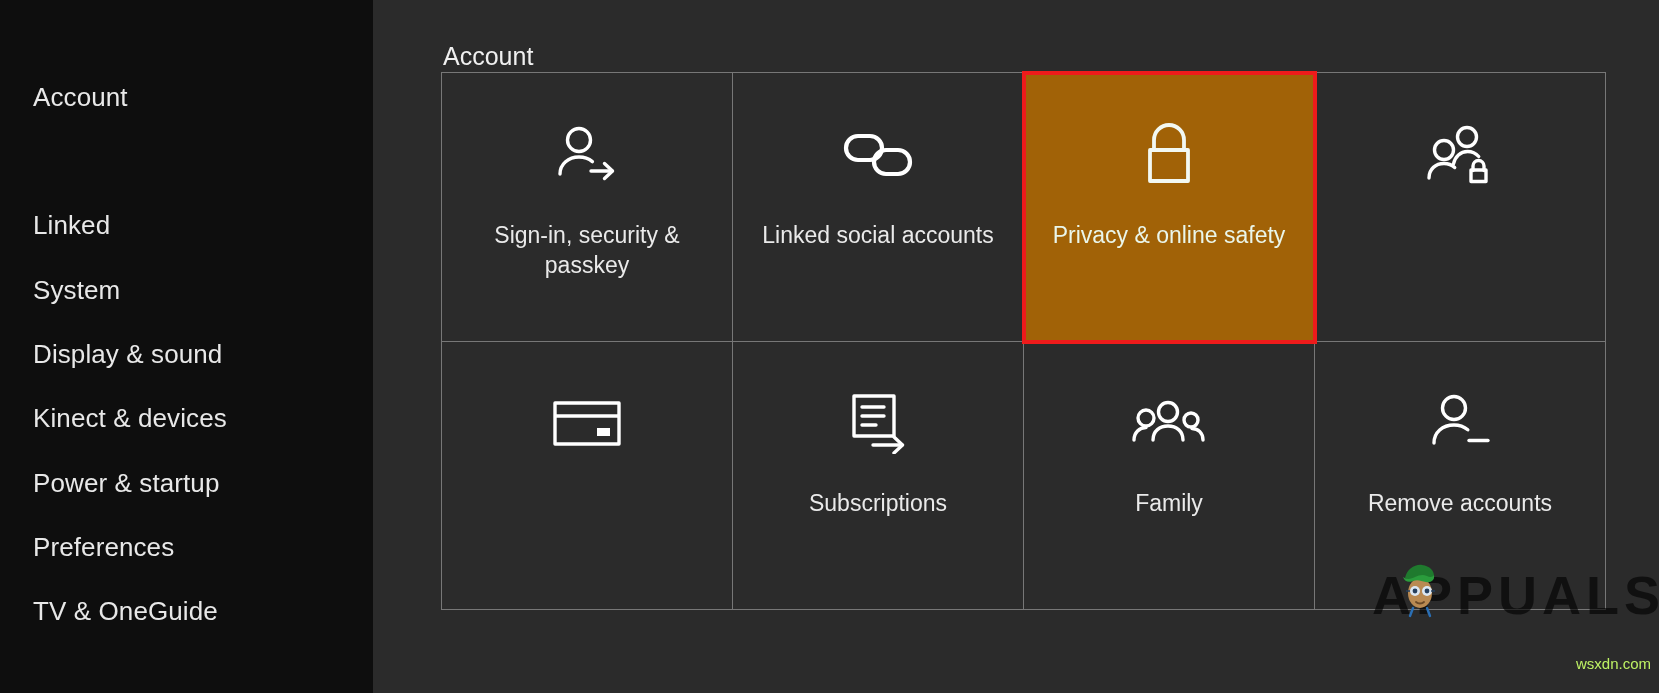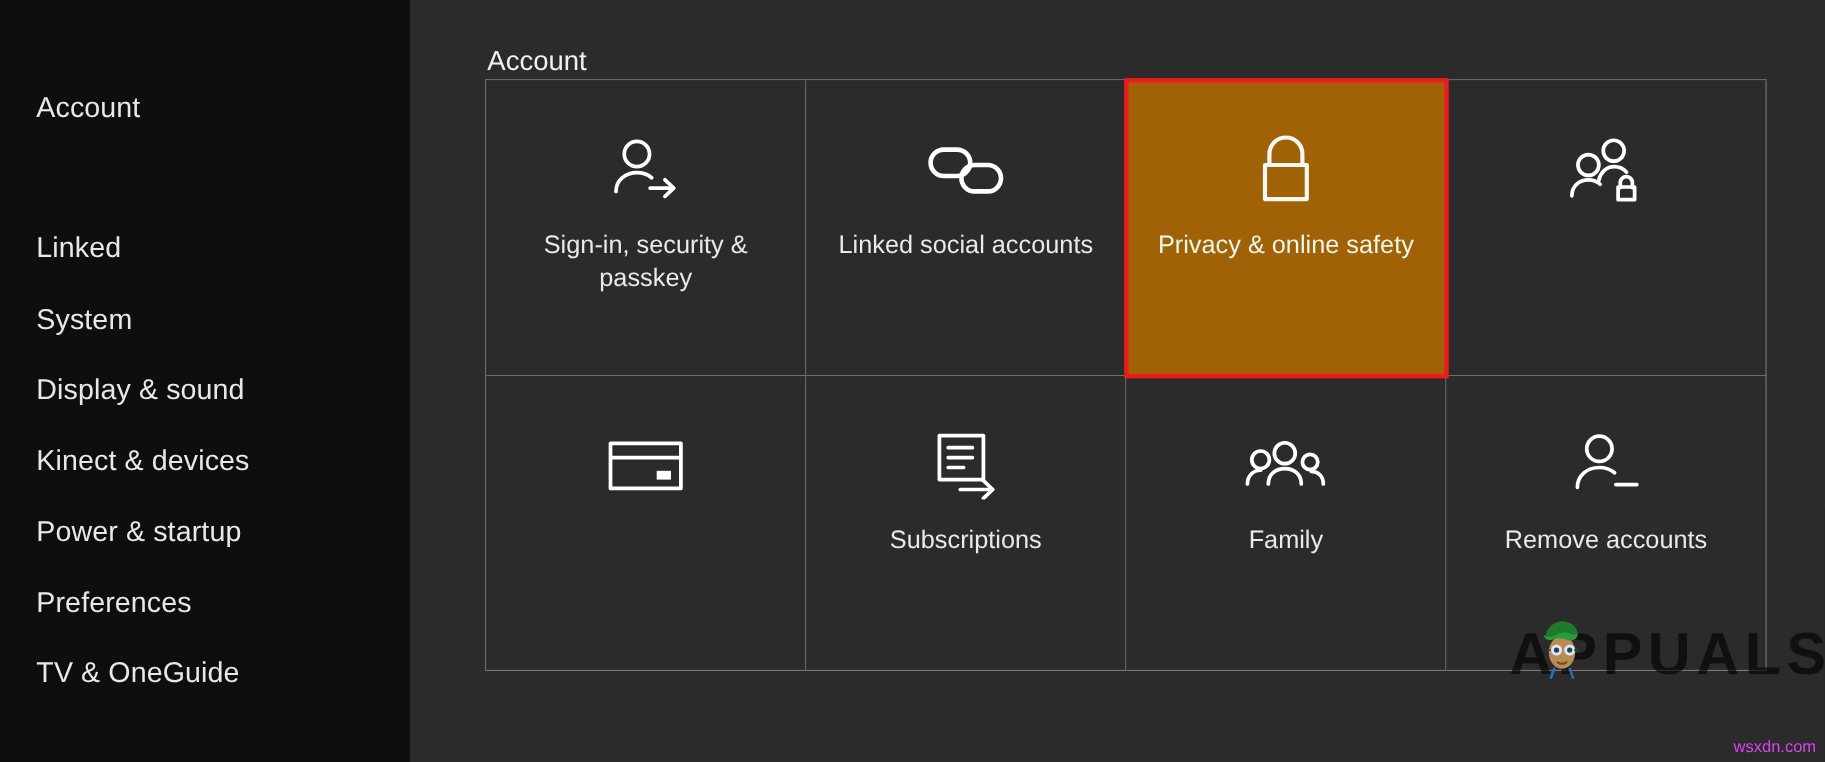--- a/index.html
+++ b/index.html
@@ -109,20 +109,21 @@
     justify-content: center;
   }
   .tile-icon svg {
     display: block;
   }
   .tile-label {
     position: absolute;
     left: 8%;
     right: 8%;
     top: 50%;
+    margin-top: 13px;
     text-align: center;
     color: #eaeaea;
     font-size: 23px;
     line-height: 1.32;
     font-weight: 400;
   }
   .tile.selected .tile-label {
     color: #eaf6ea;
   }
 
@@ -144,22 +145,22 @@
     left: 1399px;
     top: 560px;
     width: 42px;
     height: 58px;
     z-index: 21;
     pointer-events: none;
   }
   #wm-site {
     position: absolute;
     right: 8px;
-    bottom: 6px;
-    color: #d946ef;
+    bottom: 22px;
+    color: #bef264;
     font-size: 15px;
     line-height: 1;
     z-index: 20;
   }
 </style>
 </head>
 <body>
 
 <div id="screen">
 

